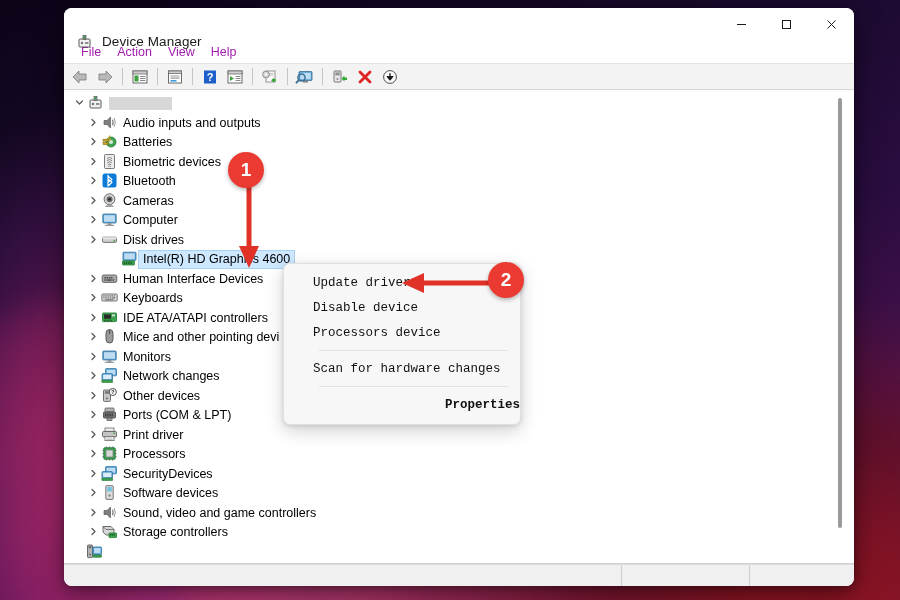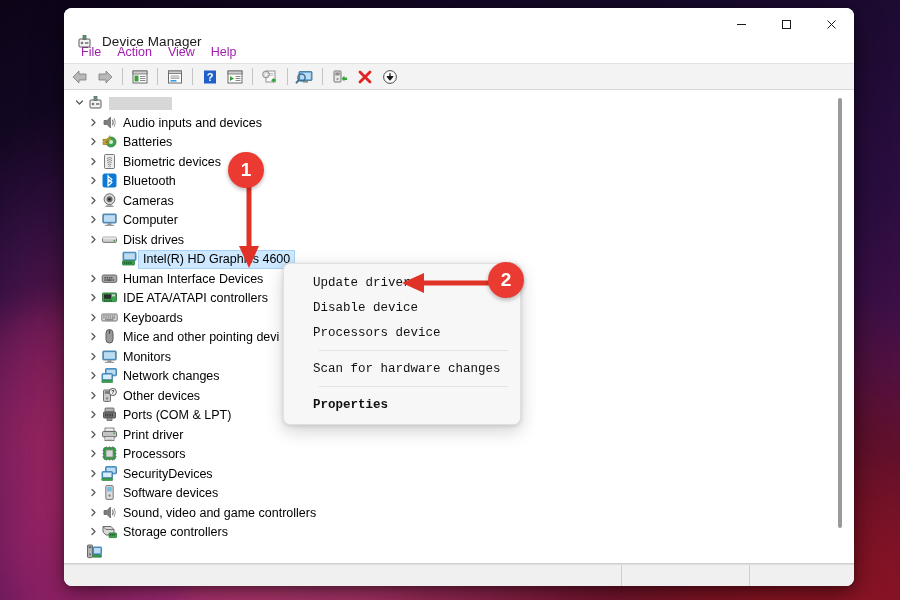--- a/index.html
+++ b/index.html
@@ -220,21 +220,21 @@
   }
   .ctx-item {
     height: 25px;
     display: flex; align-items: center;
     padding-left: 29px;
     font-size: 12.5px;
     color: #111;
     cursor: default;
     font-family: Liberation Mono, monospace;
   }
-  .ctx-item.bold { font-weight: bold; }
+  .ctx-item.bold { font-weight: bold; justify-content: flex-end; }
   .ctx-sep {
     height: 1px;
     background: #e3e3e3;
     margin: 5px 12px 5px 35px;
   }
 
   
   .callout {
     position: absolute;
     width: 36px; height: 36px;
@@ -424,21 +424,21 @@
               <path d="M3 1.5 L6 4.5 L3 7.5" fill="none" stroke="#5a5a5a" stroke-width="1.3" stroke-linecap="round" stroke-linejoin="round"></path>
             </svg>
           </span>
           <span class="node-icon">
             <svg width="17" height="17" viewBox="0 0 17 17">
               <path d="M3 6.5 L6 6.5 L9.5 3 L9.5 14 L6 10.5 L3 10.5 Z" fill="#7d7d7d" stroke="#5c5c5c" stroke-width="0.7" stroke-linejoin="round"></path>
               <path d="M11.3 5.8 Q13.2 8.5 11.3 11.2" fill="none" stroke="#7d7d7d" stroke-width="1.1"></path>
               <path d="M13 4 Q15.6 8.5 13 13" fill="none" stroke="#9a9a9a" stroke-width="1"></path>
             </svg>
           </span>
-          <span class="node-label">Audio inputs and devices</span>
+          <span class="node-label">Audio inputs and outputs</span>
         </div>
         <div class="node depth1">
           <span class="chev">
             <svg width="9" height="9" viewBox="0 0 9 9">
               <path d="M3 1.5 L6 4.5 L3 7.5" fill="none" stroke="#5a5a5a" stroke-width="1.3" stroke-linecap="round" stroke-linejoin="round"></path>
             </svg>
           </span>
           <span class="node-icon">
             <svg width="17" height="17" viewBox="0 0 17 17">
               <circle cx="10" cy="9" r="5" fill="#3fa34d" stroke="#2c7a38" stroke-width="0.8"></circle>
@@ -557,39 +557,20 @@
               <rect x="3.4" y="7" width="1.5" height="1.5" fill="#4a4a4a"></rect>
               <rect x="5.6" y="7" width="1.5" height="1.5" fill="#4a4a4a"></rect>
               <rect x="7.8" y="7" width="1.5" height="1.5" fill="#4a4a4a"></rect>
               <rect x="10" y="7" width="1.5" height="1.5" fill="#4a4a4a"></rect>
               <rect x="3.4" y="9.3" width="1.5" height="1.5" fill="#4a4a4a"></rect>
               <rect x="5.6" y="9.3" width="5" height="1.5" fill="#4a4a4a"></rect>
               <rect x="11.6" y="9.3" width="1.5" height="1.5" fill="#4a4a4a"></rect>
             </svg>
           </span>
           <span class="node-label">Human Interface Devices</span>
-        </div>
-        <div class="node depth1">
-          <span class="chev">
-            <svg width="9" height="9" viewBox="0 0 9 9">
-              <path d="M3 1.5 L6 4.5 L3 7.5" fill="none" stroke="#5a5a5a" stroke-width="1.3" stroke-linecap="round" stroke-linejoin="round"></path>
-            </svg>
-          </span>
-          <span class="node-icon">
-            <svg width="17" height="17" viewBox="0 0 17 17">
-              <rect x="1.5" y="4" width="14" height="8.6" rx="0.8" fill="#3aa34d" stroke="#2a7a38" stroke-width="0.9"></rect>
-              <rect x="3" y="5.4" width="7" height="4.4" fill="#2c2c2c"></rect>
-              <rect x="11" y="5.4" width="3" height="2" fill="#d8d8d8"></rect>
-              <rect x="3" y="10.6" width="1.3" height="2" fill="#1f5f2a"></rect>
-              <rect x="5.2" y="10.6" width="1.3" height="2" fill="#1f5f2a"></rect>
-              <rect x="7.4" y="10.6" width="1.3" height="2" fill="#1f5f2a"></rect>
-              <rect x="9.6" y="10.6" width="1.3" height="2" fill="#1f5f2a"></rect>
-            </svg>
-          </span>
-          <span class="node-label">IDE ATA/ATAPI controllers</span>
         </div>
         <div class="node depth1">
           <span class="chev">
             <svg width="9" height="9" viewBox="0 0 9 9">
               <path d="M3 1.5 L6 4.5 L3 7.5" fill="none" stroke="#5a5a5a" stroke-width="1.3" stroke-linecap="round" stroke-linejoin="round"></path>
             </svg>
           </span>
           <span class="node-icon">
             <svg width="17" height="17" viewBox="0 0 17 17">
               <rect x="0.8" y="5" width="15.4" height="7" rx="1" fill="#dcdcdc" stroke="#6a6a6a" stroke-width="0.9"></rect>
@@ -601,20 +582,39 @@
               <rect x="12.7" y="6.3" width="1.5" height="1.3" fill="#7a7a7a"></rect>
               <rect x="2.2" y="8.3" width="1.5" height="1.3" fill="#7a7a7a"></rect>
               <rect x="4.3" y="8.3" width="1.5" height="1.3" fill="#7a7a7a"></rect>
               <rect x="6.4" y="8.3" width="1.5" height="1.3" fill="#7a7a7a"></rect>
               <rect x="8.5" y="8.3" width="1.5" height="1.3" fill="#7a7a7a"></rect>
               <rect x="10.6" y="8.3" width="3.6" height="1.3" fill="#7a7a7a"></rect>
               <rect x="4" y="10.2" width="8.5" height="1.2" fill="#7a7a7a"></rect>
             </svg>
           </span>
           <span class="node-label">Keyboards</span>
+        </div>
+        <div class="node depth1">
+          <span class="chev">
+            <svg width="9" height="9" viewBox="0 0 9 9">
+              <path d="M3 1.5 L6 4.5 L3 7.5" fill="none" stroke="#5a5a5a" stroke-width="1.3" stroke-linecap="round" stroke-linejoin="round"></path>
+            </svg>
+          </span>
+          <span class="node-icon">
+            <svg width="17" height="17" viewBox="0 0 17 17">
+              <rect x="1.5" y="4" width="14" height="8.6" rx="0.8" fill="#3aa34d" stroke="#2a7a38" stroke-width="0.9"></rect>
+              <rect x="3" y="5.4" width="7" height="4.4" fill="#2c2c2c"></rect>
+              <rect x="11" y="5.4" width="3" height="2" fill="#d8d8d8"></rect>
+              <rect x="3" y="10.6" width="1.3" height="2" fill="#1f5f2a"></rect>
+              <rect x="5.2" y="10.6" width="1.3" height="2" fill="#1f5f2a"></rect>
+              <rect x="7.4" y="10.6" width="1.3" height="2" fill="#1f5f2a"></rect>
+              <rect x="9.6" y="10.6" width="1.3" height="2" fill="#1f5f2a"></rect>
+            </svg>
+          </span>
+          <span class="node-label">IDE ATA/ATAPI controllers</span>
         </div>
         <div class="node depth1">
           <span class="chev">
             <svg width="9" height="9" viewBox="0 0 9 9">
               <path d="M3 1.5 L6 4.5 L3 7.5" fill="none" stroke="#5a5a5a" stroke-width="1.3" stroke-linecap="round" stroke-linejoin="round"></path>
             </svg>
           </span>
           <span class="node-icon">
             <svg width="17" height="17" viewBox="0 0 17 17">
               <rect x="5" y="1.5" width="7" height="13.5" rx="3.5" fill="#9a9a9a" stroke="#4f4f4f" stroke-width="0.9"></rect>

